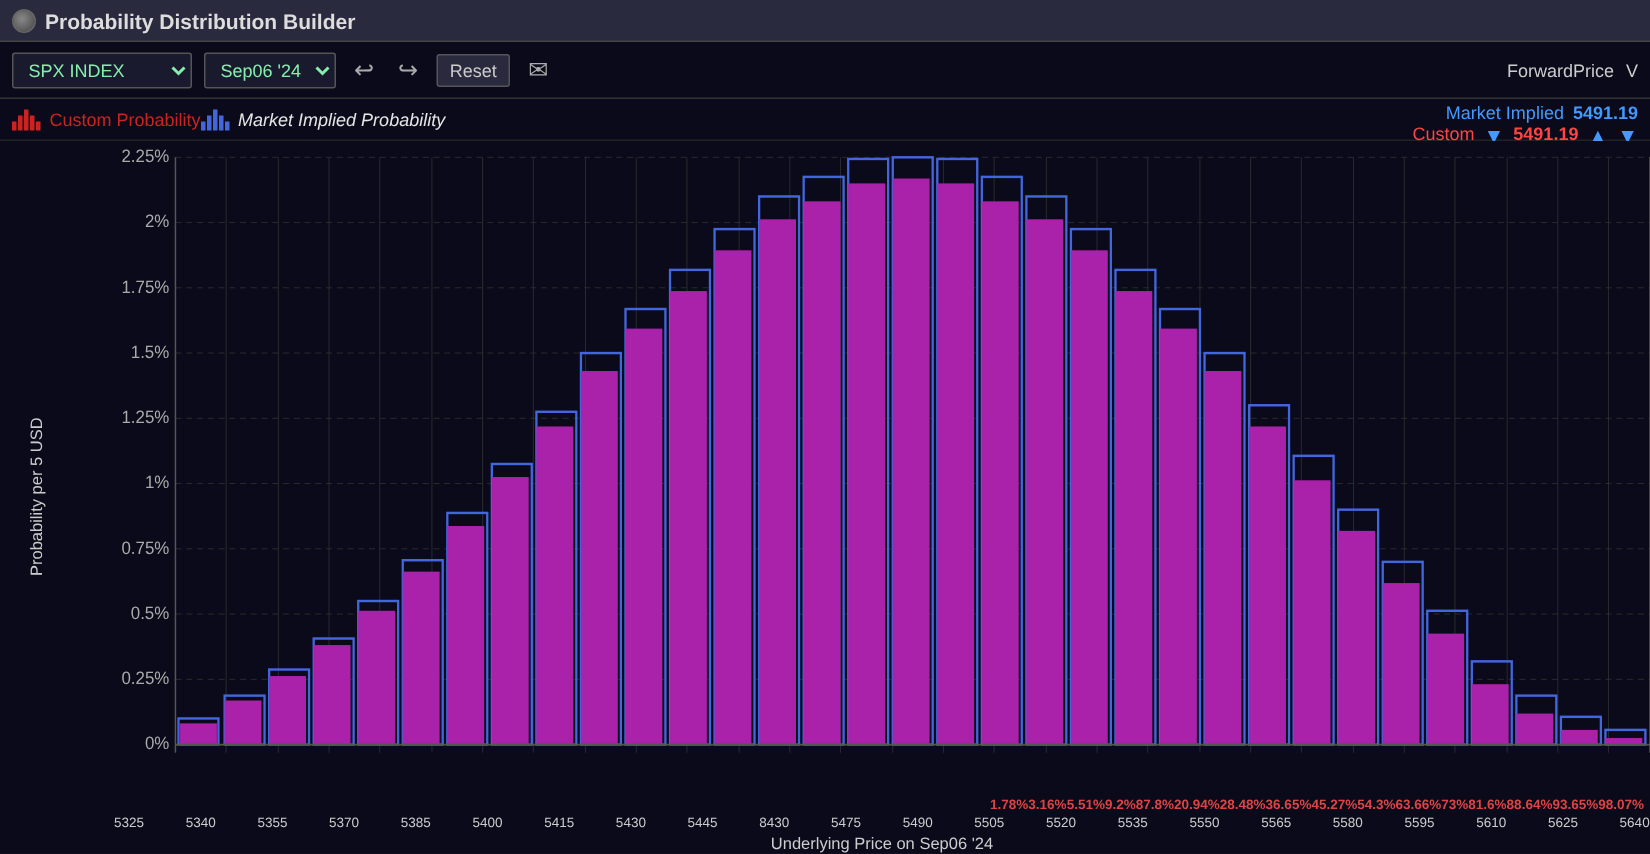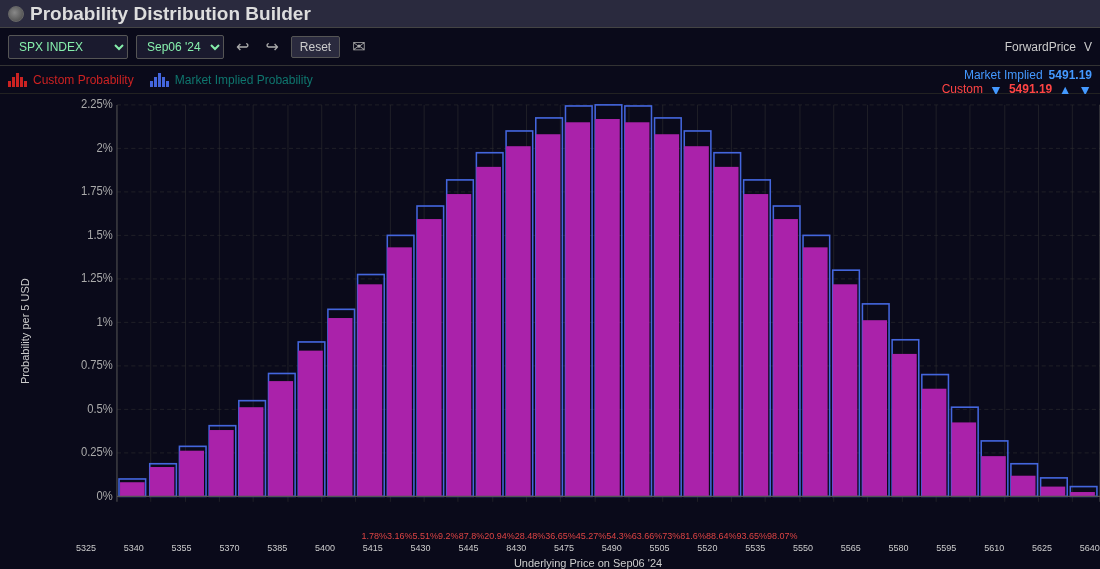--- a/index.html
+++ b/index.html
@@ -24,21 +24,21 @@
     .title-bar-icon {
       width: 16px;
       height: 16px;
       border-radius: 50%;
       background: radial-gradient(circle at 40% 40%, #888, #444);
       border: 1px solid #666;
       flex-shrink: 0;
     }
     .title-text {
       color: #ddd;
-      font-size: 19px;
+      font-size: 14px;
       font-weight: bold;
     }
     .toolbar {
       background: #0a0a1a;
       border-bottom: 1px solid #333;
       display: flex;
       align-items: center;
       padding: 4px 8px;
       gap: 8px;
       height: 38px;
@@ -78,21 +78,20 @@
       flex-direction: column;
       gap: 2px;
       font-size: 12px;
     }
     .forward-price-label { color: #ccc; }
     .legend-bar {
       background: #0a0a1a;
       display: flex;
       align-items: center;
       padding: 3px 8px;
-      gap: 16px;
       height: 28px;
       border-bottom: 1px solid #222;
       position: relative;
     }
     .legend-item {
       display: flex;
       align-items: center;
       gap: 6px;
       font-size: 12px;
     }
@@ -114,21 +113,21 @@
       align-items: flex-end;
       height: 14px;
     }
     .legend-icon-market span {
       display: inline-block;
       width: 3px;
       background: #4466dd;
       border: none;
     }
     .legend-label-custom { color: #cc2222; }
-    .legend-label-market { color: #0f766e; }
+    .legend-label-market { color: #e5e5e5; font-style: italic; }
     .market-implied-right {
       position: absolute;
       right: 8px;
       top: 2px;
       display: flex;
       flex-direction: column;
       align-items: flex-end;
     }
     .mi-row { display: flex; gap: 6px; align-items: flex-start; font-size: 12px; }
     .mi-label-blue { color: #4499ff; }
@@ -174,24 +173,25 @@
       bottom: 0;
       left: 0;
       right: 0;
       height: 40px;
       display: flex;
       flex-direction: column;
       justify-content: flex-end;
     }
     .x-percent-row {
       display: flex;
-      justify-content: center;
-      padding: 0 17px 2px 0;
+      justify-content: flex-end;
+      padding: 0 4px 2px 0;
       font-size: 9px;
       color: #dd4444;
+      font-weight: bold;
     }
     .x-price-row {
       display: flex;
       justify-content: space-between;
       padding: 0 0 2px 0;
       font-size: 9px;
       color: #ccc;
     }
     .x-axis-title {
       text-align: center;

